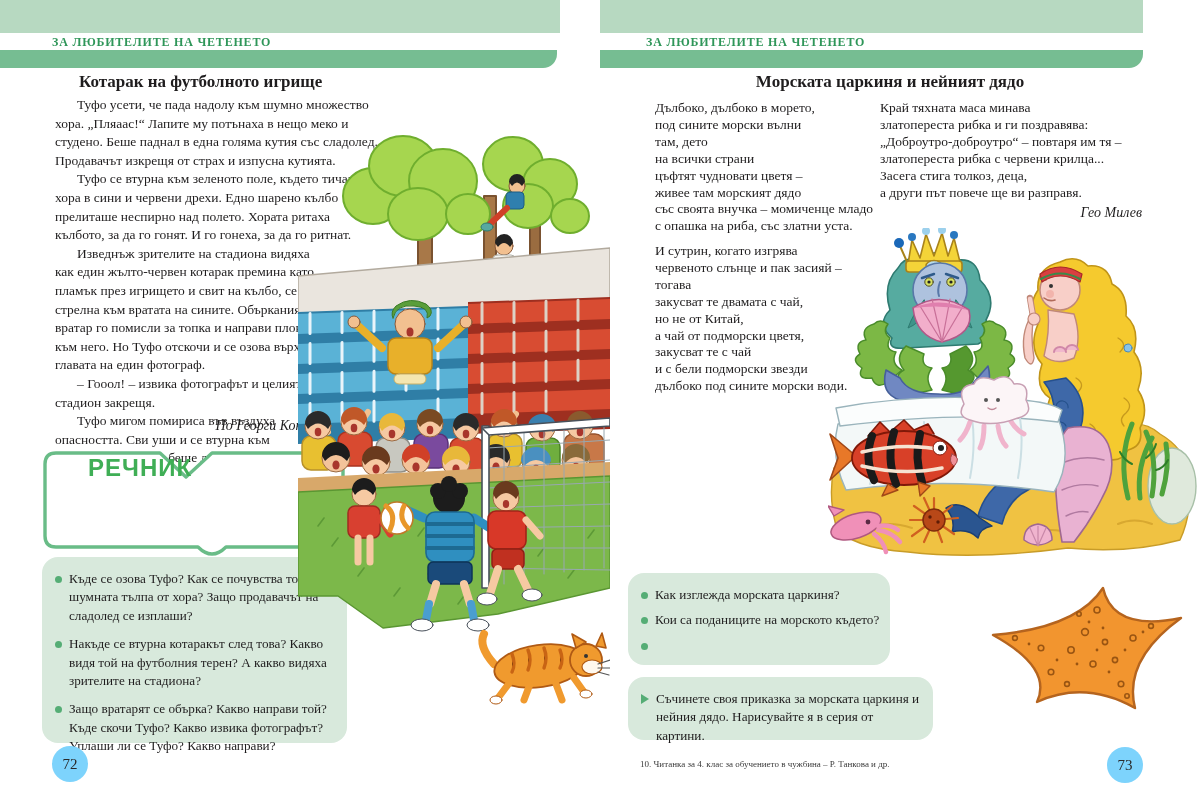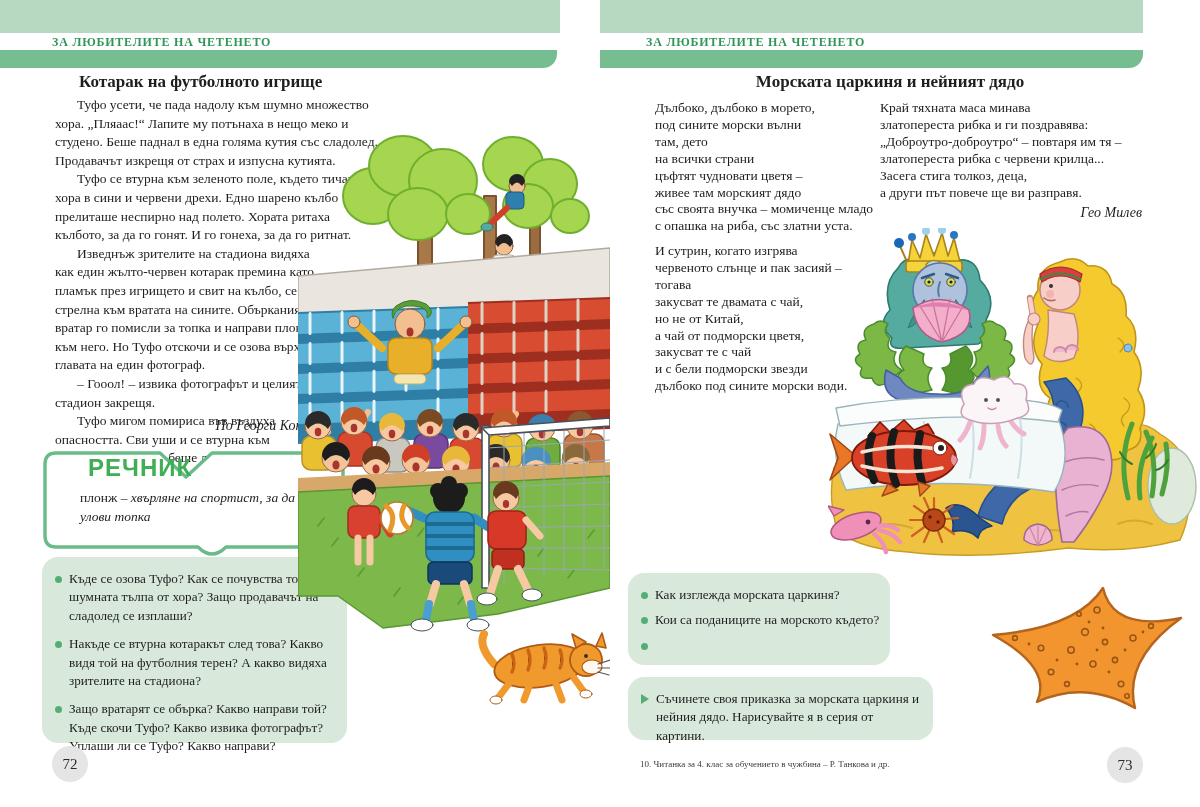--- a/index.html
+++ b/index.html
@@ -49,21 +49,21 @@
   
   .poem-title{left:640px;top:72px;width:500px;text-align:center;font-size:17px;font-weight:bold;white-space:nowrap;}
   .lines{white-space:pre-line;font-size:13.5px;line-height:16.9px;}
   .poem-c1a{left:655px;top:100px;width:245px;}
   .poem-c1b{left:655px;top:243px;width:245px;}
   .poem-c2{left:880px;top:100px;width:272px;}
   .poem-author{left:930px;top:205px;width:212px;text-align:right;font-style:italic;font-size:14px;}
   
   .footnote{left:640px;top:759px;font-size:9px;color:#3a3a3a;white-space:nowrap;}
   .badge{
-    width:36px;height:36px;border-radius:50%;background:#e5e5e5;
+    width:36px;height:36px;border-radius:50%;background:#7dd3fc;
     display:flex;align-items:center;justify-content:center;font-size:15px;color:#2a2a2a;
   }
   .badge-l{left:52px;top:746px;}
   .badge-r{left:1107px;top:747px;}
   
   svg *{stroke-linejoin:round;stroke-linecap:round;}
   .ill-stadium{left:298px;top:126px;}
   .ill-sea{left:828px;top:228px;}
   .ill-star{left:985px;top:580px;}
 </style>
@@ -83,24 +83,20 @@
   <p class="n4">– Гооол! – извика фотографът и целият стадион закрещя.</p>
   <p class="n5">Туфо мигом помириса във въздуха опасността. Сви уши и се втурна към изхода. По-нататък беше лесно.</p>
 </div>
 <div class="abs story-author">По Георги Константинов</div>
 
 <div class="abs dict">
   <svg width="304" height="116" viewBox="0 0 304 116">
     <path d="M14 3 H118 L144 27 L170 3 H290 Q301 3 301 14 V86 Q301 97 290 97 H184 Q170 111 156 97 H14 Q3 97 3 86 V14 Q3 3 14 3 Z" fill="#ffffff" stroke="#69bc87" stroke-width="3.4"></path>
   </svg>
   <div class="dict-label">РЕЧНИК</div>
-  <div class="dict-text">
-    <span class="term">плонж</span>
-    <span class="def">– хвърляне на спортист, за да улови топка</span>
-  </div>
 </div>
 
 <div class="abs qbox qbox-l">
   <ul class="qlist">
     <li>
         <span class="dot"></span>
         <span>Къде се озова Туфо? Как се почувства той сред шумната тълпа от хора? Защо продавачът на сладолед се изплаши?</span>
       </li>
     <li>
         <span class="dot"></span>

